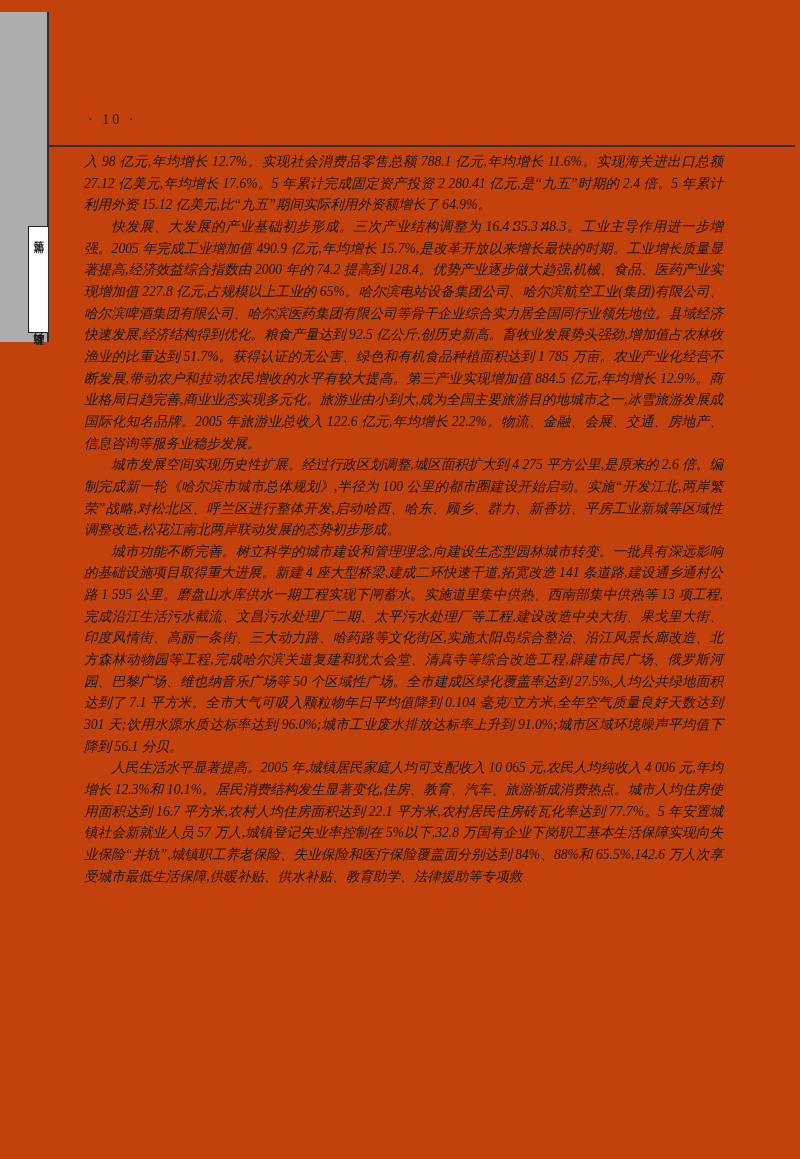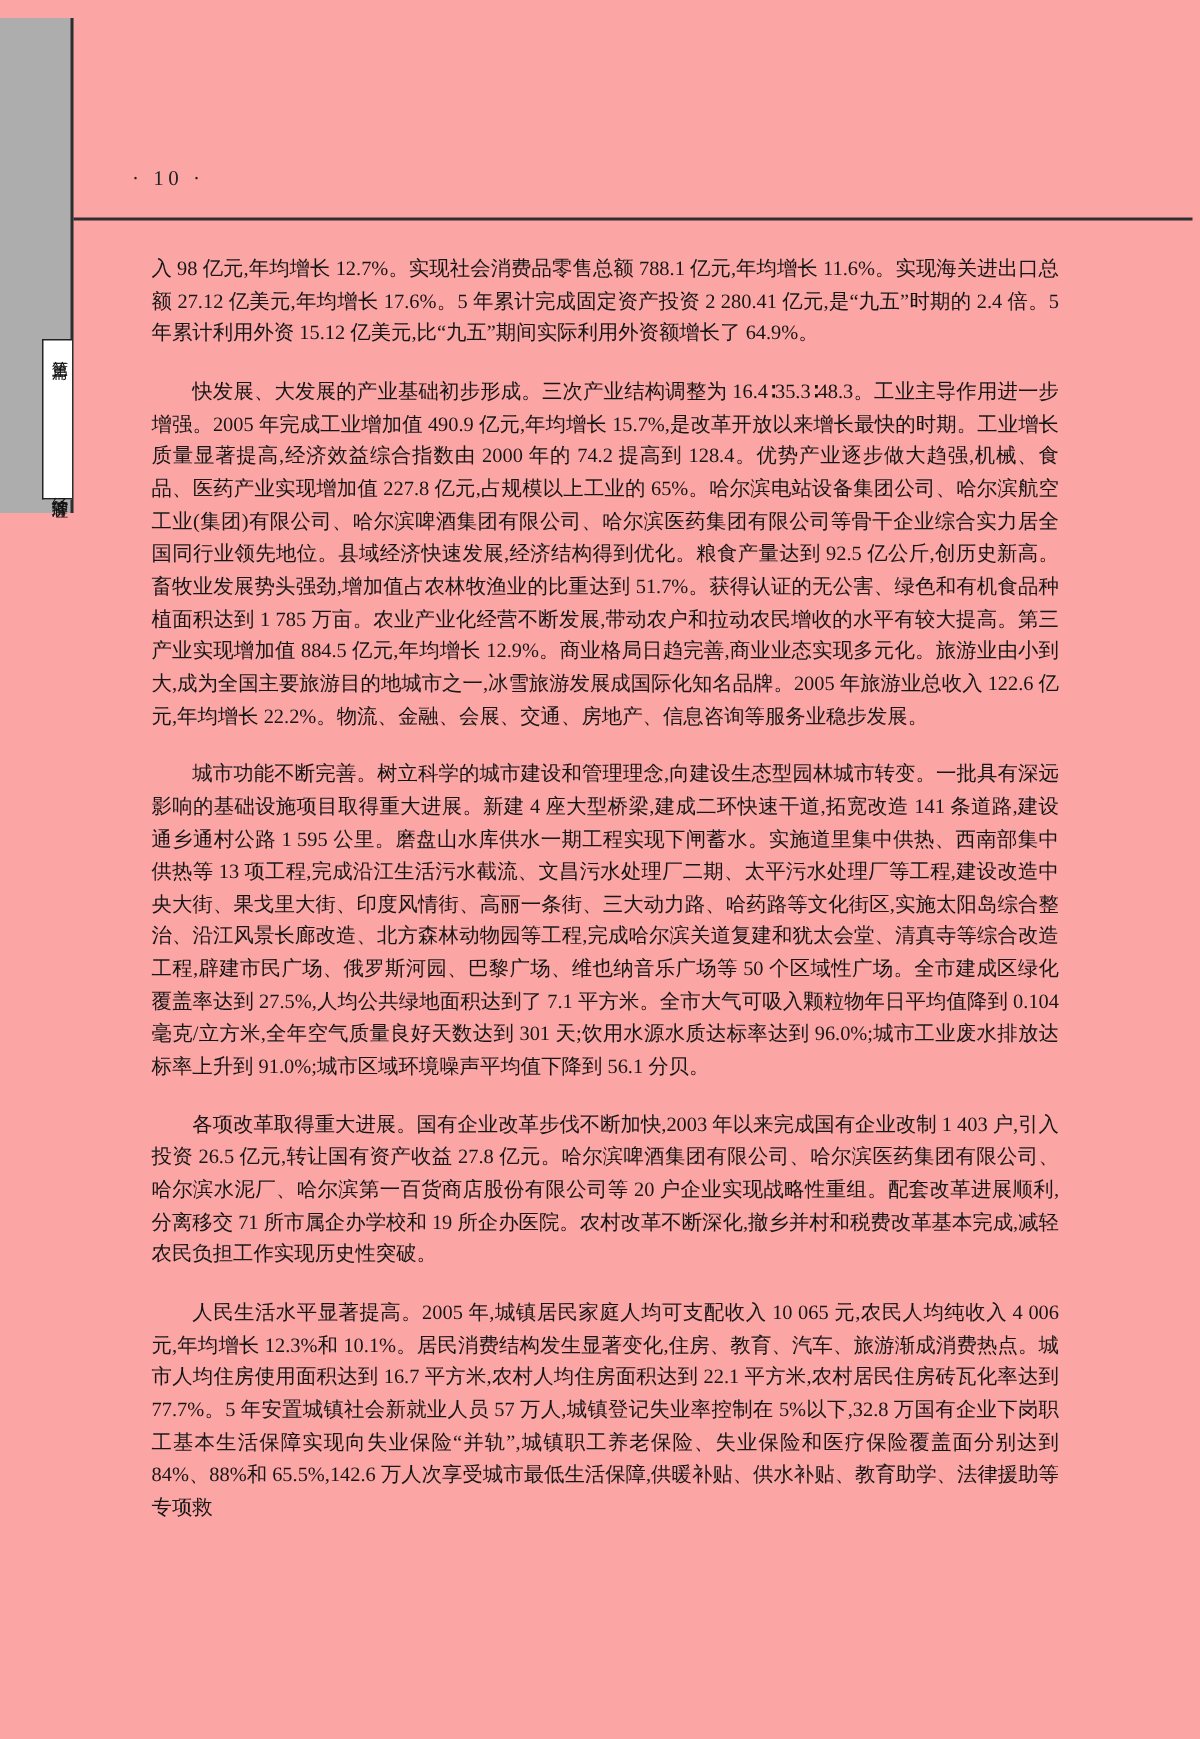--- a/index.html
+++ b/index.html
@@ -1,20 +1,20 @@
 <!DOCTYPE html>
 <html><head>
 <meta charset="utf-8">
 <style>
   html, body { margin: 0; padding: 0; background: #ffffff; }
   .page {
     position: relative;
     width: 800px;
     height: 1159px;
-    background: #fca5a5;
+    background: #c2410c;
     overflow: hidden;
     font-family: "Liberation Serif", "DejaVu Serif", serif;
     color: #1c1c1c;
   }
   
   .graybar {
     position: absolute;
     left: 0; top: 12px;
     width: 49px; height: 330px;
     background: #adadad;
@@ -63,21 +63,21 @@
   .body-text {
     position: absolute;
     left: 84px; top: 151px;
     width: 639px;
     font-size: 13.6px;
     line-height: 21.65px;
     text-align: justify;
     text-justify: inter-ideograph;
     color: #161616;
   }
-  .body-text p { margin: 17px; padding: 0; }
+  .body-text p { margin: 0; padding: 0; font-style: italic; }
   .body-text p.indent { text-indent: 2em; }
 </style>
 </head>
 <body>
 
 <div class="page">
 
   <div class="graybar"></div>
 
   <div class="chapter-tab">
@@ -85,18 +85,18 @@
     <span>经济管理</span>
   </div>
 
   <div class="page-number">· 10 ·</div>
 
   <div class="header-rule"></div>
 
   <div class="body-text">
     <p>入 98 亿元,年均增长 12.7%。实现社会消费品零售总额 788.1 亿元,年均增长 11.6%。实现海关进出口总额 27.12 亿美元,年均增长 17.6%。5 年累计完成固定资产投资 2 280.41 亿元,是“九五”时期的 2.4 倍。5 年累计利用外资 15.12 亿美元,比“九五”期间实际利用外资额增长了 64.9%。</p>
     <p class="indent">快发展、大发展的产业基础初步形成。三次产业结构调整为 16.4∶35.3∶48.3。工业主导作用进一步增强。2005 年完成工业增加值 490.9 亿元,年均增长 15.7%,是改革开放以来增长最快的时期。工业增长质量显著提高,经济效益综合指数由 2000 年的 74.2 提高到 128.4。优势产业逐步做大趋强,机械、食品、医药产业实现增加值 227.8 亿元,占规模以上工业的 65%。哈尔滨电站设备集团公司、哈尔滨航空工业(集团)有限公司、哈尔滨啤酒集团有限公司、哈尔滨医药集团有限公司等骨干企业综合实力居全国同行业领先地位。县域经济快速发展,经济结构得到优化。粮食产量达到 92.5 亿公斤,创历史新高。畜牧业发展势头强劲,增加值占农林牧渔业的比重达到 51.7%。获得认证的无公害、绿色和有机食品种植面积达到 1 785 万亩。农业产业化经营不断发展,带动农户和拉动农民增收的水平有较大提高。第三产业实现增加值 884.5 亿元,年均增长 12.9%。商业格局日趋完善,商业业态实现多元化。旅游业由小到大,成为全国主要旅游目的地城市之一,冰雪旅游发展成国际化知名品牌。2005 年旅游业总收入 122.6 亿元,年均增长 22.2%。物流、金融、会展、交通、房地产、信息咨询等服务业稳步发展。</p>
+    <p class="indent">城市发展空间实现历史性扩展。经过行政区划调整,城区面积扩大到 4 275 平方公里,是原来的 2.6 倍。编制完成新一轮《哈尔滨市城市总体规划》,半径为 100 公里的都市圈建设开始启动。实施“开发江北,两岸繁荣”战略,对松北区、呼兰区进行整体开发,启动哈西、哈东、顾乡、群力、新香坊、平房工业新城等区域性调整改造,松花江南北两岸联动发展的态势初步形成。</p>
     <p class="indent">城市功能不断完善。树立科学的城市建设和管理理念,向建设生态型园林城市转变。一批具有深远影响的基础设施项目取得重大进展。新建 4 座大型桥梁,建成二环快速干道,拓宽改造 141 条道路,建设通乡通村公路 1 595 公里。磨盘山水库供水一期工程实现下闸蓄水。实施道里集中供热、西南部集中供热等 13 项工程,完成沿江生活污水截流、文昌污水处理厂二期、太平污水处理厂等工程,建设改造中央大街、果戈里大街、印度风情街、高丽一条街、三大动力路、哈药路等文化街区,实施太阳岛综合整治、沿江风景长廊改造、北方森林动物园等工程,完成哈尔滨关道复建和犹太会堂、清真寺等综合改造工程,辟建市民广场、俄罗斯河园、巴黎广场、维也纳音乐广场等 50 个区域性广场。全市建成区绿化覆盖率达到 27.5%,人均公共绿地面积达到了 7.1 平方米。全市大气可吸入颗粒物年日平均值降到 0.104 毫克/立方米,全年空气质量良好天数达到 301 天;饮用水源水质达标率达到 96.0%;城市工业废水排放达标率上升到 91.0%;城市区域环境噪声平均值下降到 56.1 分贝。</p>
-    <p class="indent">各项改革取得重大进展。国有企业改革步伐不断加快,2003 年以来完成国有企业改制 1 403 户,引入投资 26.5 亿元,转让国有资产收益 27.8 亿元。哈尔滨啤酒集团有限公司、哈尔滨医药集团有限公司、哈尔滨水泥厂、哈尔滨第一百货商店股份有限公司等 20 户企业实现战略性重组。配套改革进展顺利,分离移交 71 所市属企办学校和 19 所企办医院。农村改革不断深化,撤乡并村和税费改革基本完成,减轻农民负担工作实现历史性突破。</p>
     <p class="indent">人民生活水平显著提高。2005 年,城镇居民家庭人均可支配收入 10 065 元,农民人均纯收入 4 006 元,年均增长 12.3%和 10.1%。居民消费结构发生显著变化,住房、教育、汽车、旅游渐成消费热点。城市人均住房使用面积达到 16.7 平方米,农村人均住房面积达到 22.1 平方米,农村居民住房砖瓦化率达到 77.7%。5 年安置城镇社会新就业人员 57 万人,城镇登记失业率控制在 5%以下,32.8 万国有企业下岗职工基本生活保障实现向失业保险“并轨”,城镇职工养老保险、失业保险和医疗保险覆盖面分别达到 84%、88%和 65.5%,142.6 万人次享受城市最低生活保障,供暖补贴、供水补贴、教育助学、法律援助等专项救</p>
   </div>
 
 </div>
 
 </body></html>

